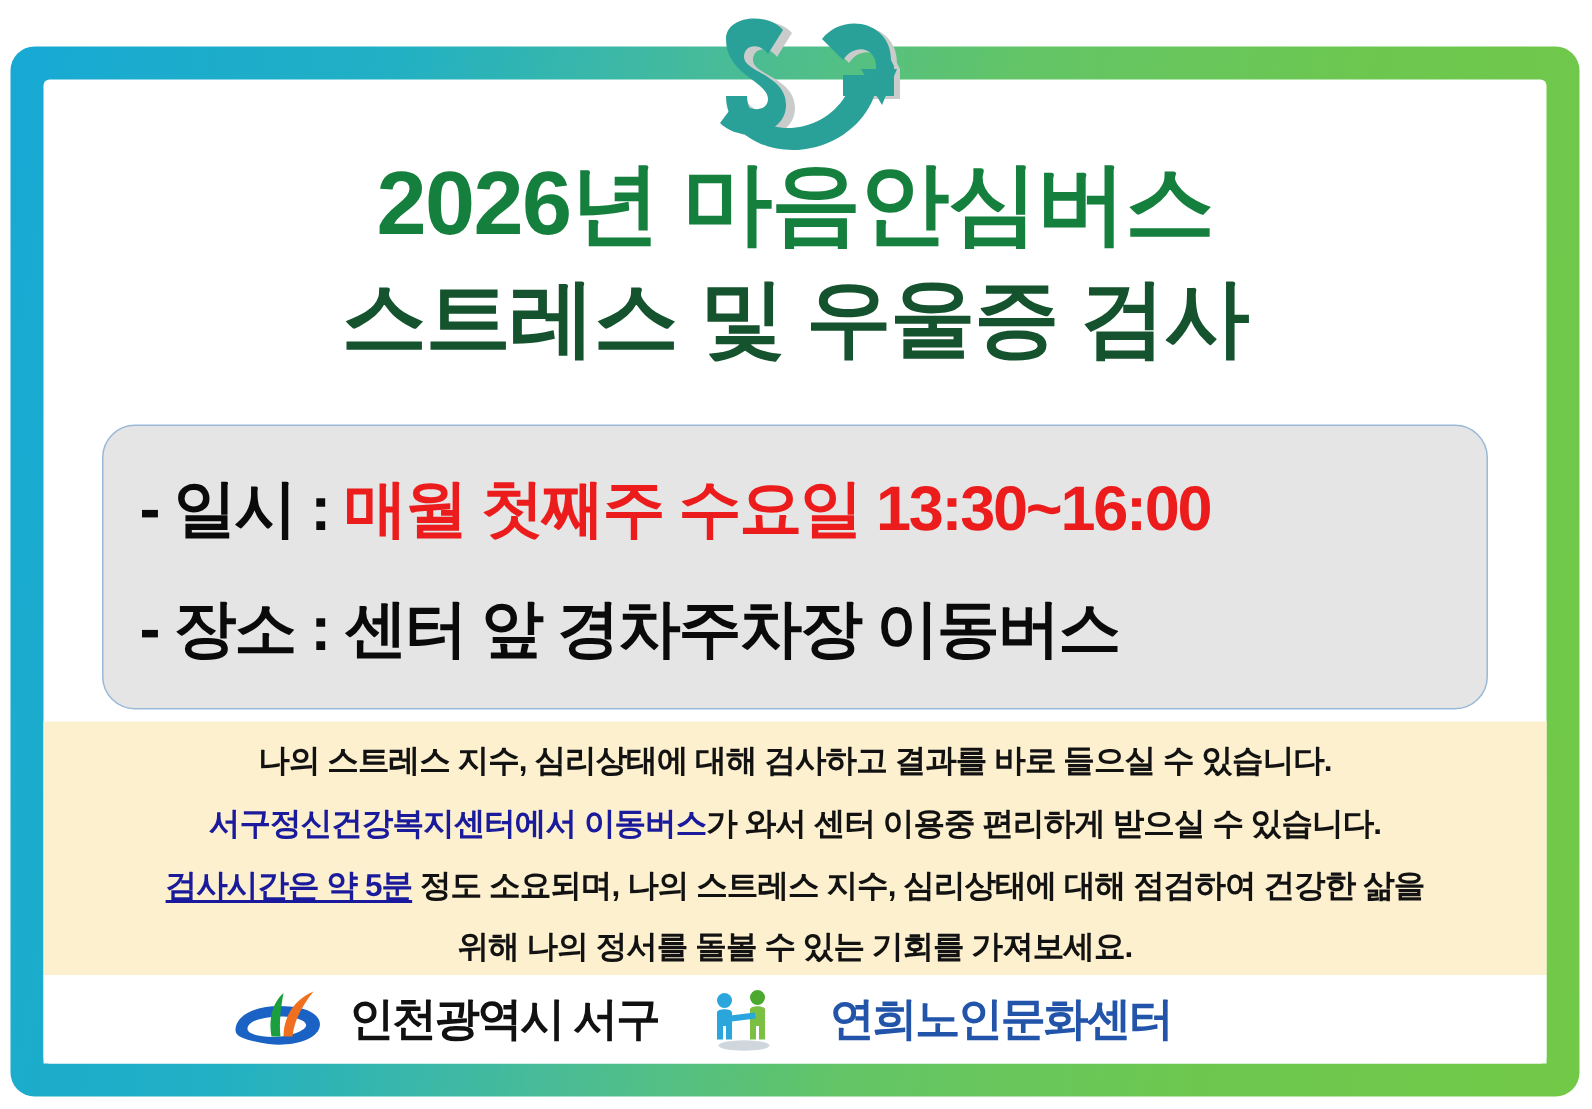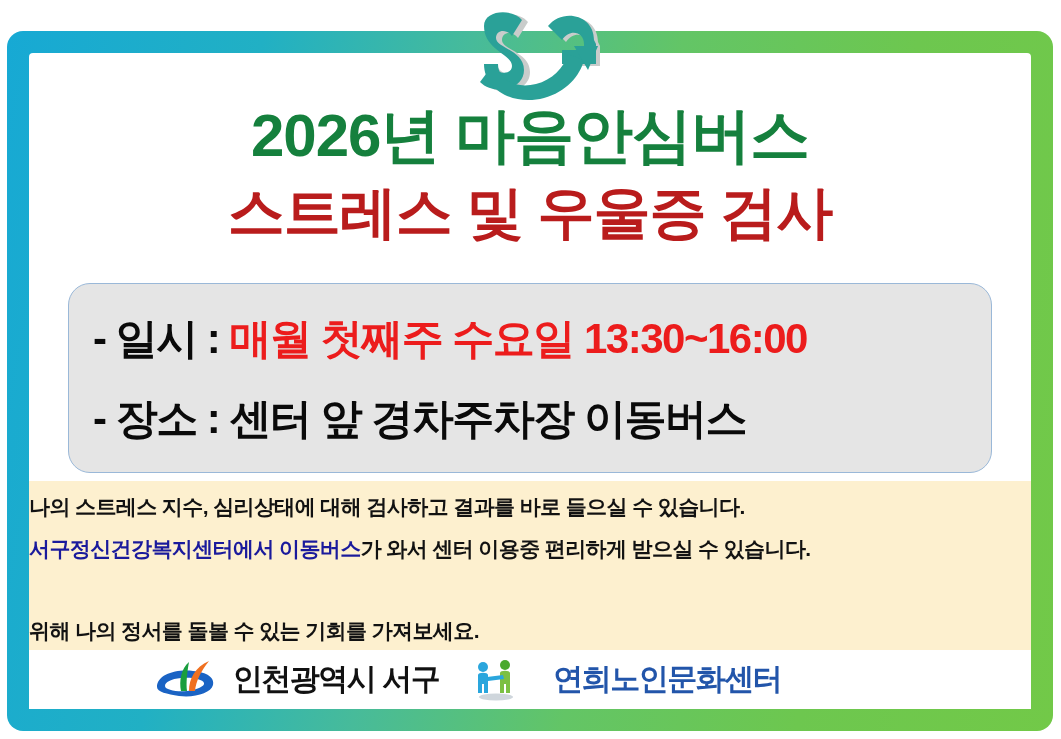--- a/index.html
+++ b/index.html
@@ -63,21 +63,21 @@
     z-index: 5;
   }
   .title-sub {
     position: absolute;
     left: 29px;
     top: 184px;
     width: 1002px;
     text-align: center;
     font-size: 57px;
     font-weight: bold;
-    color: #b91c1c;
+    color: #14532d;
     letter-spacing: -1px;
     line-height: 1.0;
     z-index: 5;
   }
 
   
   .info-box {
     position: absolute;
     left: 68px;
     top: 283px;
@@ -108,20 +108,21 @@
     left: 29px;
     top: 481px;
     width: 1002px;
     height: 169px;
     background: #fdf0cf;
     z-index: 4;
   }
   .desc-line {
     position: absolute;
     width: 1002px;
+    text-align: center;
     font-size: 21px;
     font-weight: bold;
     color: #121212;
     letter-spacing: -0.6px;
     white-space: nowrap;
   }
   .desc-line.d1 { top: 12px; }
   .desc-line.d2 { top: 54px; }
   .desc-line.d3 { top: 95px; }
   .desc-line.d4 { top: 136px; }
@@ -193,20 +194,23 @@
     <div class="info-line l2">
       <span>- 장소 : </span><span>센터 앞 경차주차장 이동버스</span>
     </div>
   </div>
 
   <div class="desc-band">
     <div class="desc-line d1">나의 스트레스 지수, 심리상태에 대해 검사하고 결과를 바로 들으실 수 있습니다.</div>
     <div class="desc-line d2">
       <span class="navy">서구정신건강복지센터에서 이동버스</span><span>가 와서 센터 이용중 편리하게 받으실 수 있습니다.</span>
     </div>
+    <div class="desc-line d3">
+      <span class="navy-u">검사시간은 약 5분</span><span> 정도 소요되며, 나의 스트레스 지수, 심리상태에 대해 점검하여 건강한 삶을</span>
+    </div>
     <div class="desc-line d4">위해 나의 정서를 돌볼 수 있는 기회를 가져보세요.</div>
   </div>
 
   <div class="footer">
     <div class="footer-row">
 
       <div class="logo-unit">
         <svg class="mark" width="72" height="46" viewBox="0 0 72 46">
           <path d="M4 30 C4 18, 22 12, 40 14 C54 15, 62 21, 60 28 C58 36, 42 41, 26 39 C14 37, 4 35, 4 30 Z M12 29 C12 33, 24 35, 34 34 C44 33, 52 29, 51 26 C50 22, 38 20, 28 21 C18 22, 12 25, 12 29 Z" fill="#1a63c4"></path>
           <path d="M28 34 C26 24, 28 12, 36 5 C34 16, 33 26, 34 34 Z" fill="#1a9e3f"></path>

